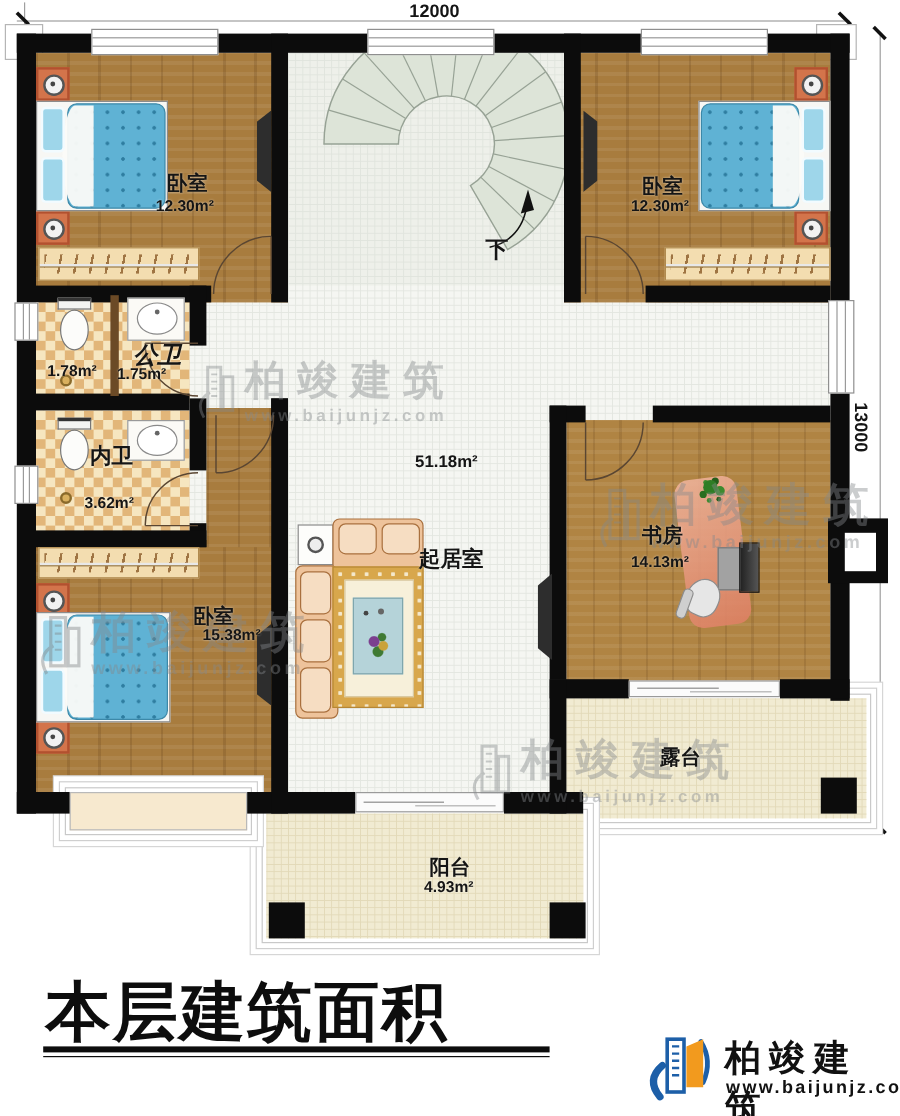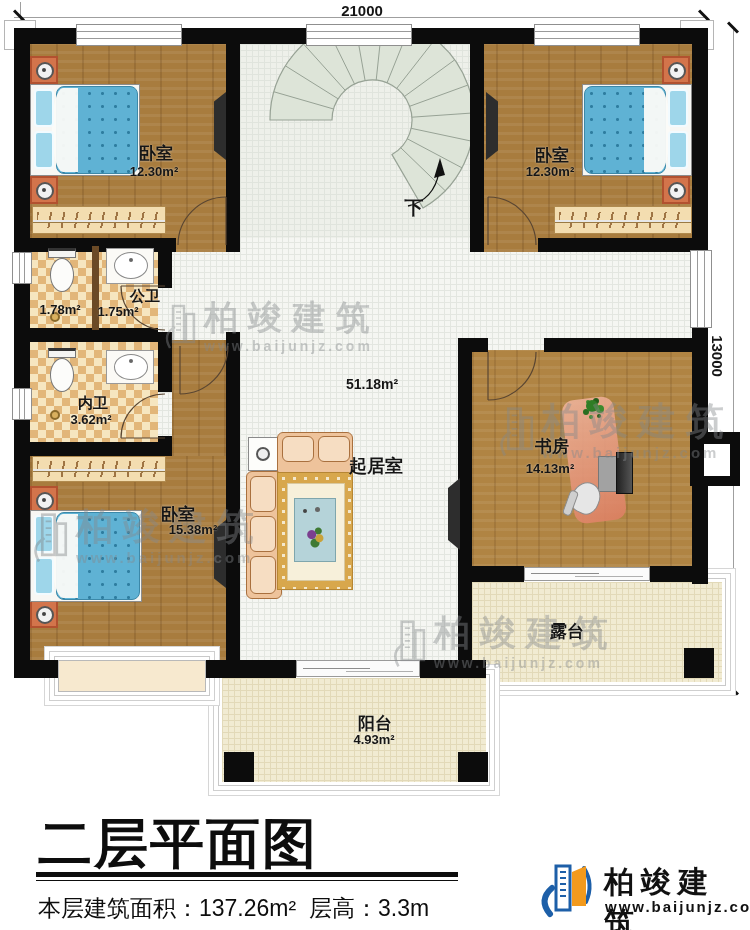--- a/index.html
+++ b/index.html
@@ -67,21 +67,21 @@
 </style>
 </head>
 <body>
 
 <div id="stage">
 
   <div class="abs" style="left:14px;top:17px;width:694px;height:1px;background:#9f9f9f;"></div>
   <div class="abs" style="left:20px;top:2px;width:1px;height:26px;background:#9f9f9f;"></div>
   <div class="dimtick" style="left:12px;top:14px;"></div>
   <div class="dimtick" style="left:697px;top:14px;"></div>
-  <div class="rlabel" style="left:362px;top:10px;font-size:15px;">21000</div>
+  <div class="rlabel" style="left:362px;top:10px;font-size:15px;">12000</div>
 
   <div class="abs" style="left:733px;top:28px;width:1px;height:664px;background:#9f9f9f;"></div>
   <div class="dimtick" style="left:726px;top:26px;"></div>
   <div class="dimtick" style="left:726px;top:688px;"></div>
   <div class="rlabel" style="left:717px;top:356px;font-size:15px;transform:translate(-50%,-50%) rotate(90deg);">13000</div>
 
   <div class="acbox" style="left:4px;top:20px;width:32px;height:30px;"></div>
   <div class="acbox" style="left:680px;top:20px;width:34px;height:30px;"></div>
 
   <div class="abs floor-grid" style="left:30px;top:44px;width:662px;height:616px;"></div>
@@ -325,40 +325,37 @@
         <div class="wm-brand" style="font-size:36px;">柏竣建筑</div>
       <div class="wm-url" style="font-size:14px;">www.baijunjz.com</div>
       </div>
   </div>
 
   <div class="rlabel nm" style="left:156px;top:153px;">卧室</div>
   <div class="rlabel ar" style="left:154px;top:171px;">12.30m²</div>
   <div class="rlabel nm" style="left:552px;top:155px;">卧室</div>
   <div class="rlabel ar" style="left:550px;top:171px;">12.30m²</div>
   <div class="rlabel ar" style="left:60px;top:309px;">1.78m²</div>
-  <div class="rlabel" style="left:145px;top:296px;font-size:15px;">公卫</div>
+  <div class="rlabel" style="left:131px;top:296px;font-size:20px;font-style:italic;">公卫</div>
   <div class="rlabel ar" style="left:118px;top:311px;">1.75m²</div>
-  <div class="rlabel" style="left:93px;top:403px;font-size:15px;">内卫</div>
+  <div class="rlabel" style="left:93px;top:380px;font-size:18px;">内卫</div>
   <div class="rlabel ar" style="left:91px;top:419px;">3.62m²</div>
   <div class="rlabel nm" style="left:178px;top:514px;">卧室</div>
   <div class="rlabel ar" style="left:193px;top:529px;">15.38m²</div>
   <div class="rlabel ar" style="left:372px;top:384px;font-size:14px;">51.18m²</div>
   <div class="rlabel" style="left:376px;top:466px;font-size:18px;">起居室</div>
   <div class="rlabel nm" style="left:552px;top:446px;">书房</div>
   <div class="rlabel ar" style="left:550px;top:468px;">14.13m²</div>
   <div class="rlabel nm" style="left:567px;top:631px;">露台</div>
   <div class="rlabel nm" style="left:375px;top:723px;">阳台</div>
   <div class="rlabel ar" style="left:374px;top:739px;">4.93m²</div>
 
-  <div class="abs" style="left:38px;top:808px;font-size:54px;font-weight:bold;color:#0d0d0d;letter-spacing:2px;">二层平面图</div>
+  <div class="abs" style="left:38px;top:808px;font-size:54px;font-weight:bold;color:#0d0d0d;letter-spacing:2px;">本层建筑面积</div>
   <div class="abs" style="left:36px;top:872px;width:422px;height:5px;background:#0d0d0d;"></div>
   <div class="abs" style="left:36px;top:880px;width:422px;height:1px;background:#0d0d0d;"></div>
-  <div class="abs" style="left:38px;top:893px;font-size:23px;font-weight:500;color:#0d0d0d;">
-    <span>本层建筑面积：</span><span>137.26m²</span><span>&nbsp;&nbsp;</span><span>层高：</span><span>3.3m</span>
-  </div>
 
   <svg class="abs" style="left:536px;top:858px;" width="62" height="62" viewBox="0 0 62 62">
     <path d="M14,56 Q2,42 16,30" fill="none" stroke="#1d5fa8" stroke-width="6" stroke-linecap="round"></path>
     <path d="M48,10 Q58,26 50,44" fill="none" stroke="#1d5fa8" stroke-width="4" stroke-linecap="round"></path>
     <rect x="20" y="8" width="14" height="44" fill="#ffffff" stroke="#1d5fa8" stroke-width="3"></rect>
     <polygon points="36,14 50,8 50,48 36,48" fill="#f29a1e"></polygon>
     <path d="M24,14 h6 M24,20 h6 M24,26 h6 M24,32 h6 M24,38 h6" stroke="#1d5fa8" stroke-width="2"></path>
   </svg>
   <div class="abs" style="left:604px;top:862px;font-size:30px;font-weight:bold;color:#111;letter-spacing:7px;">柏竣建筑</div>
   <div class="abs" style="left:605px;top:898px;font-size:15px;font-weight:bold;color:#111;letter-spacing:2px;">www.baijunjz.com</div>

